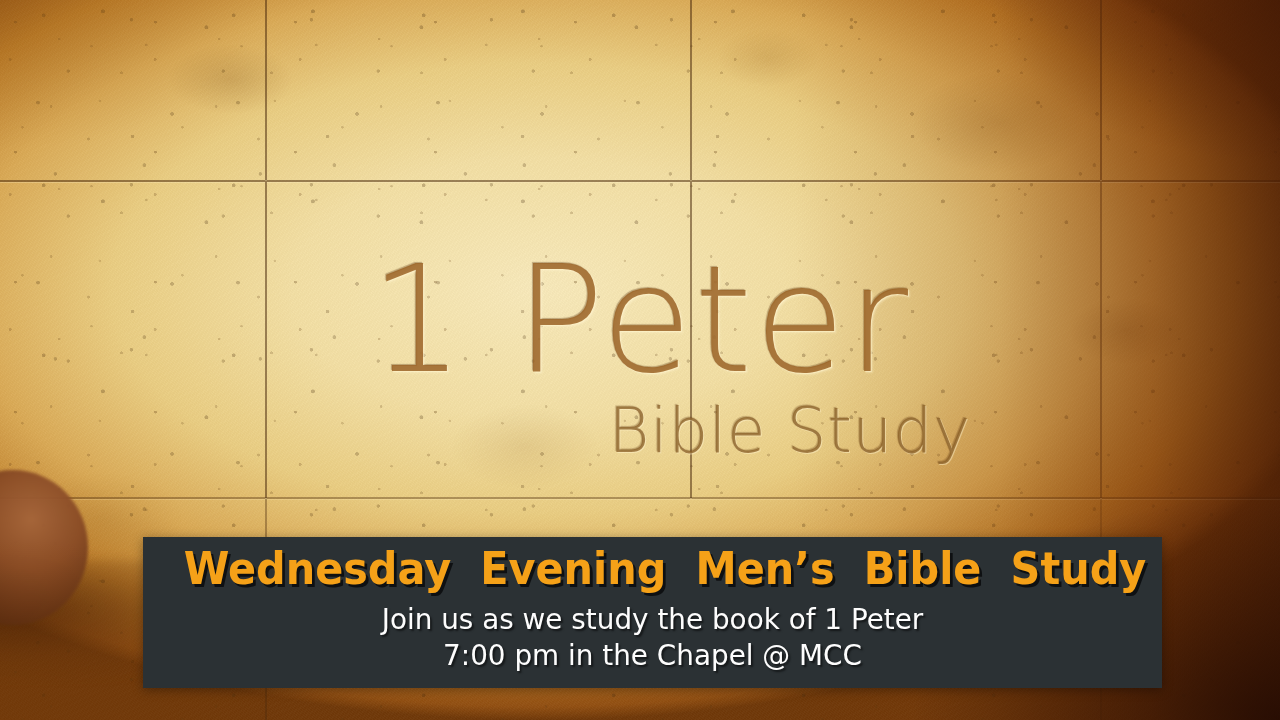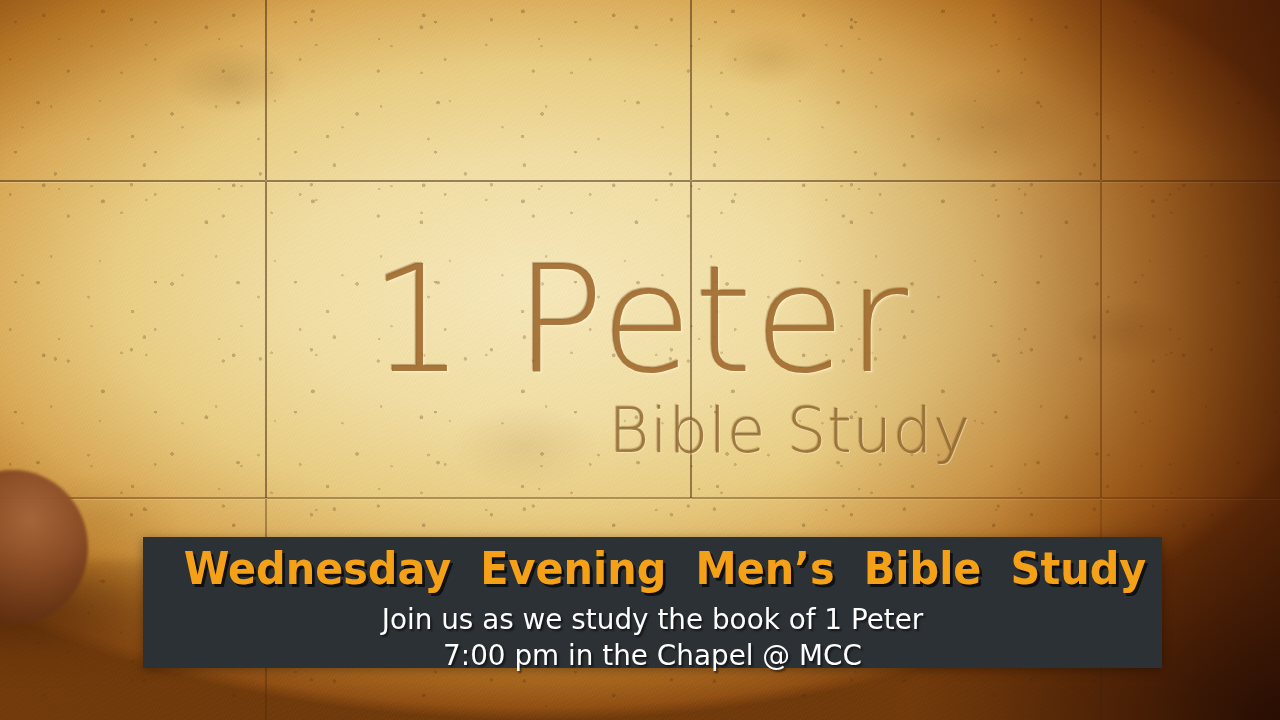--- a/index.html
+++ b/index.html
@@ -174,21 +174,21 @@
     margin-left: 300px;
     opacity: .92;
   }
 
   
   .info-panel {
     position: absolute;
     left: 143px;
     top: 537px;
     width: 1019px;
-    height: 131px;
+    height: 151px;
     background: #2b3134;
     box-shadow: 0 2px 10px rgba(0,0,0,.35);
     text-align: center;
     box-sizing: border-box;
     padding-top: 8px;
   }
   .panel-title {
     font-family: "DejaVu Sans", sans-serif;
     font-weight: 700;
     font-size: 45px;

